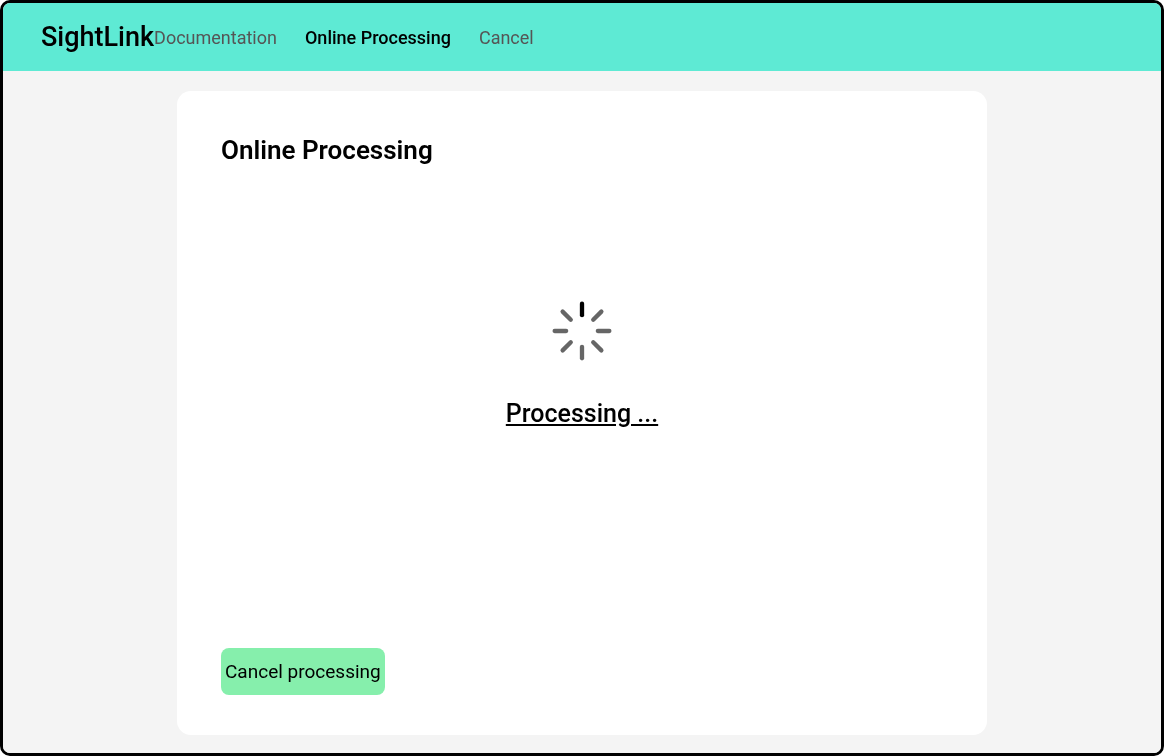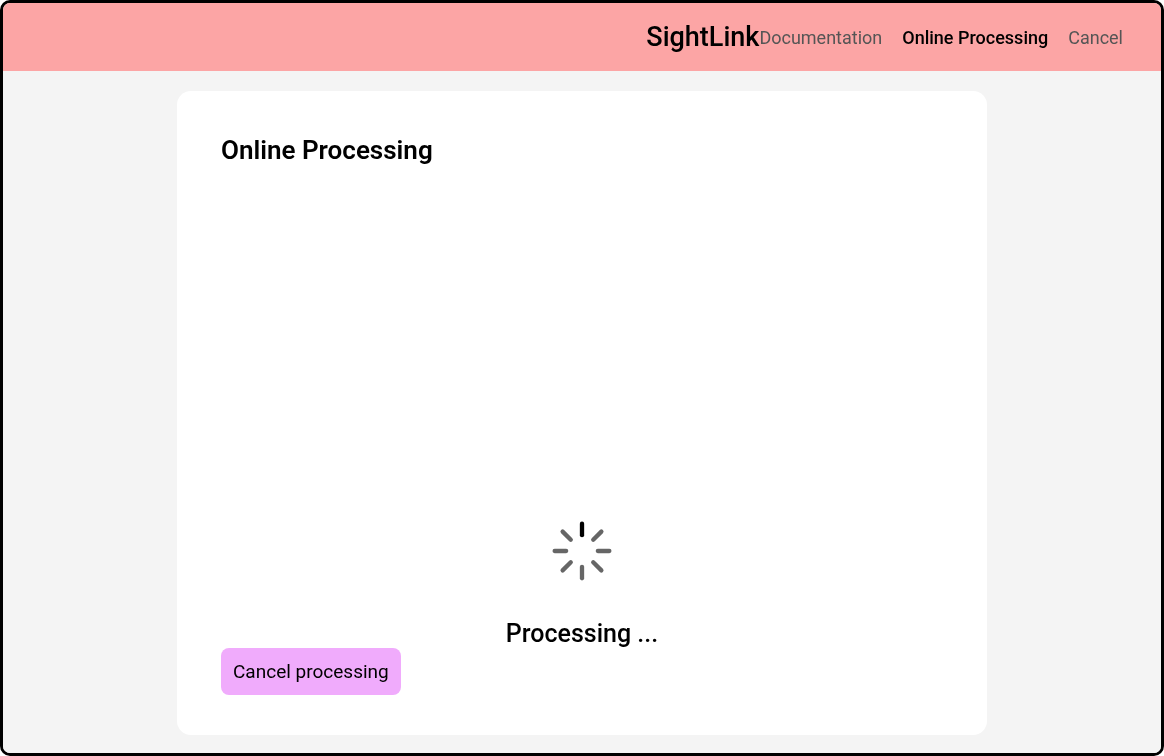--- a/index.html
+++ b/index.html
@@ -15,35 +15,35 @@
       height: 756px;
       border: 3px solid #000;
       border-radius: 10px;
       overflow: hidden;
       display: flex;
       flex-direction: column;
     }
     
     .header {
       display: flex;
-      justify-content: flex-end;
+      justify-content: flex-start;
       align-items: center;
       padding: 18px 38px 18px 38px;
-      background: #fca5a5;
+      background: #5eead4;
     }
     
     .logo {
       font-size: 27px;
       font-weight: 500;
       color: #000;
     }
     
     .nav {
       display: flex;
-      gap: 20px;
+      gap: 28px;
       align-items: center;
     }
     
     .nav-item {
       font-size: 18px;
       color: #555;
       cursor: pointer;
       text-decoration: none;
     }
     
@@ -76,46 +76,47 @@
       font-weight: 600;
       color: #000;
       margin-bottom: 30px;
     }
     
     .center-content {
       flex: 1;
       display: flex;
       flex-direction: column;
       align-items: center;
-      justify-content: flex-end;
+      justify-content: flex-start;
       padding-top: 100px;
+      text-decoration: underline;
     }
     
     .spinner {
       width: 72px;
       height: 72px;
       margin-bottom: 32px;
     }
     
     .spinner svg {
       width: 100%;
       height: 100%;
     }
     
     .processing-text {
       font-size: 25px;
       font-weight: 500;
       color: #000;
     }
     
     .cancel-button {
-      background: #f0abfc;
+      background: #86efac;
       border: none;
       border-radius: 8px;
-      padding: 12px 12px;
+      padding: 12px 4px;
       font-size: 19px;
       color: #000;
       cursor: pointer;
       font-family: inherit;
       align-self: flex-start;
     }
   </style>
 </head>
 <body>
 

